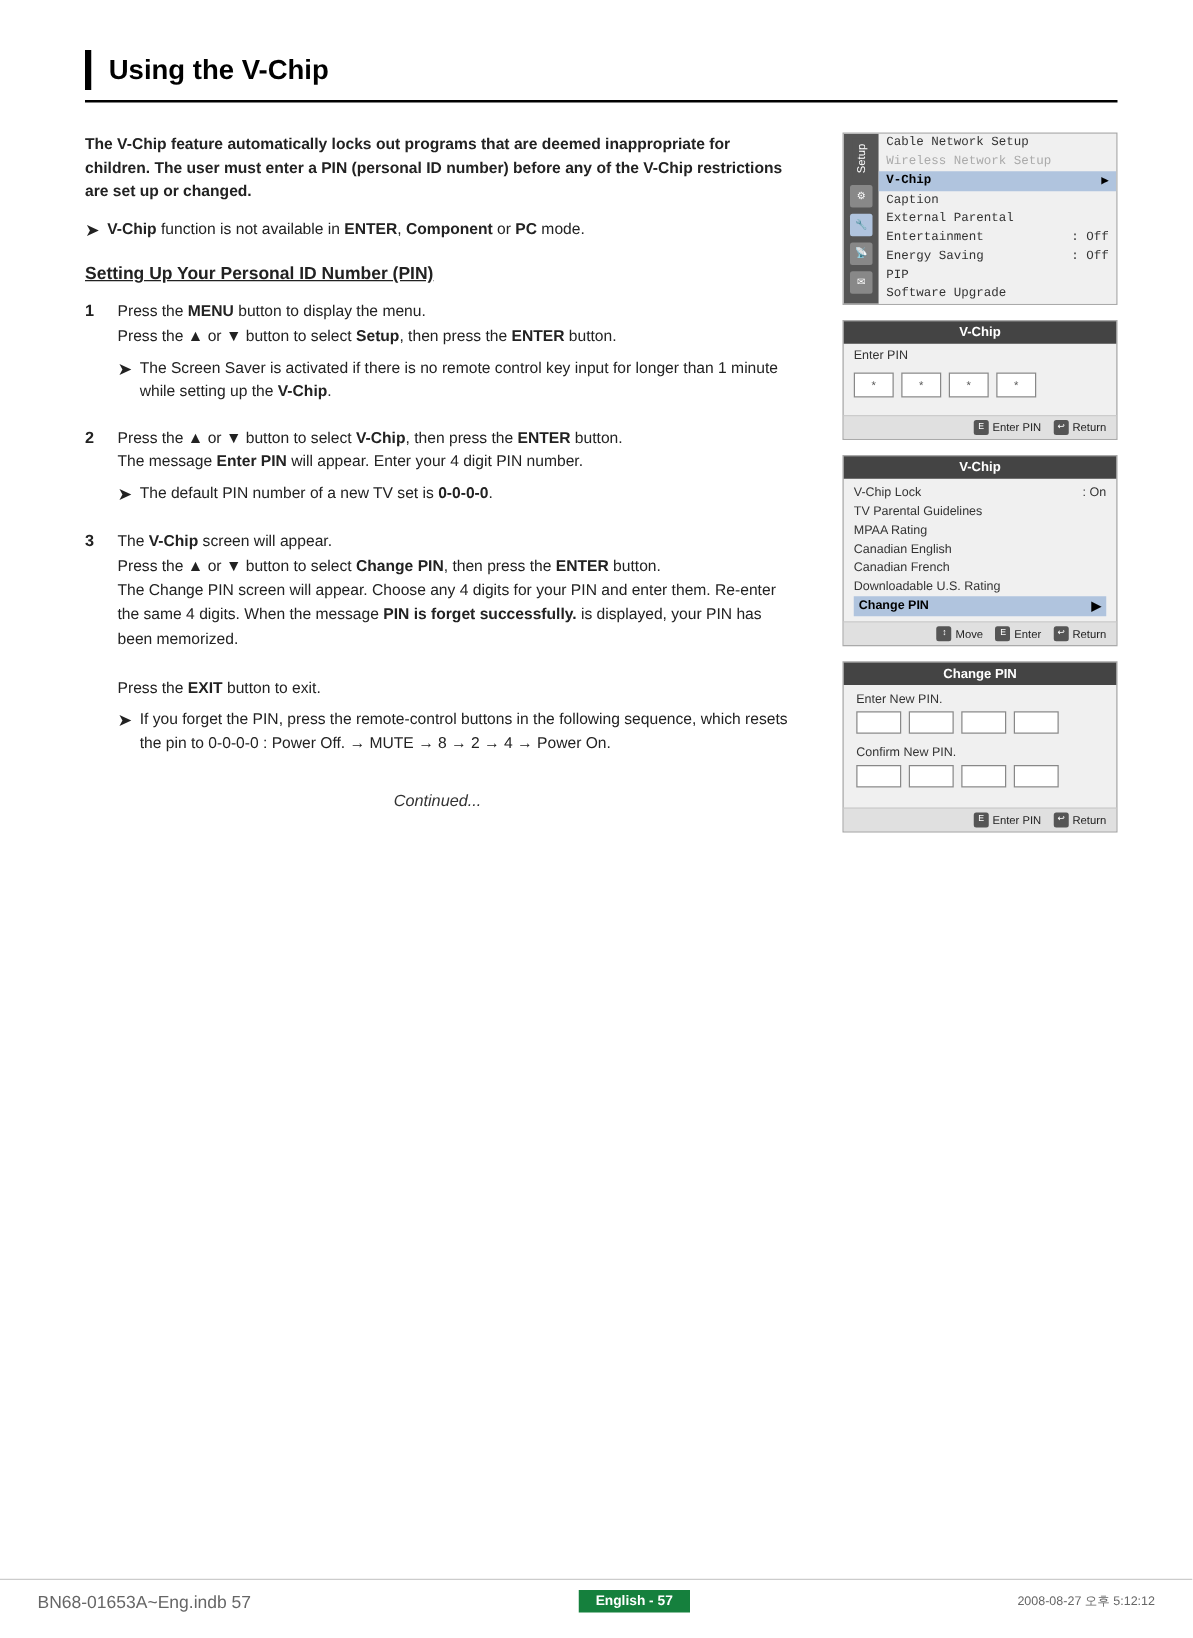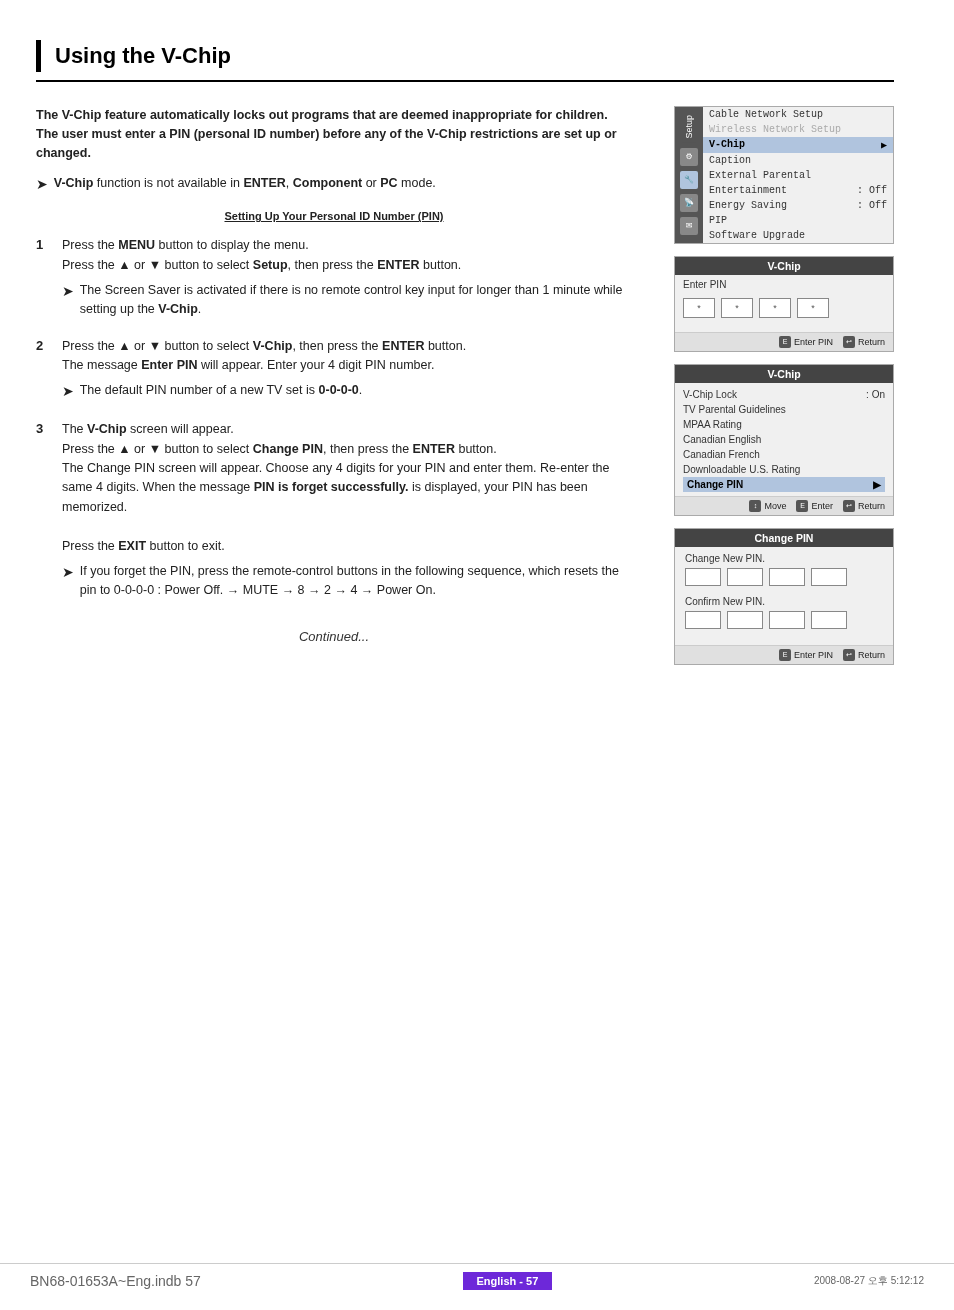--- a/index.html
+++ b/index.html
@@ -8,21 +8,21 @@
       min-height: 1310px;
       background: #fff;
       font-family: Arial, sans-serif;
       font-size: 13px;
       color: #222;
       position: relative;
     }
     .page {
       width: 954px;
       min-height: 1310px;
-      padding: 40px 60px 60px 36px;
+      padding: 40px 60px 60px 68px;
       position: relative;
       border-radius: 12px;
     }
     
     .title-section {
       border-bottom: 2px solid #000;
       padding-bottom: 8px;
       margin-bottom: 24px;
       display: flex;
       align-items: center;
@@ -64,25 +64,24 @@
     .arrow-note {
       font-size: 12.5px;
       margin-bottom: 18px;
       display: flex;
       align-items: flex-start;
       gap: 4px;
     }
     .arrow-symbol { font-size: 14px; margin-right: 2px; }
     
     .section-heading {
-      font-size: 11px;
+      font-size: 14px;
       font-weight: bold;
       text-decoration: underline;
       margin-bottom: 14px;
-      text-align: center;
     }
     
     .step {
       display: flex;
       gap: 10px;
       margin-bottom: 18px;
     }
     .step-num {
       font-size: 13px;
       font-weight: bold;
@@ -283,21 +282,21 @@
       right: 0;
       display: flex;
       justify-content: space-between;
       align-items: center;
       padding: 0 30px;
       border-top: 1px solid #ccc;
       padding-top: 8px;
     }
     .bottom-left { font-size: 14px; color: #666; }
     .bottom-center {
-      background: #6d28d9;
+      background: #15803d;
       color: #fff;
       padding: 3px 14px;
       font-size: 11px;
       font-weight: bold;
     }
     .bottom-right { font-size: 10px; color: #666; }
     .setup-label {
       writing-mode: vertical-rl;
       text-orientation: mixed;
       font-size: 9px;
@@ -462,21 +461,21 @@
           <div class="sc-footer-item">
             <span class="sc-footer-icon">↩</span>
             <span>Return</span>
           </div>
         </div>
       </div>
 
       <div class="change-pin-screen">
         <div class="change-pin-title">Change PIN</div>
         <div class="change-pin-body">
-          <div class="change-pin-label">Change New PIN.</div>
+          <div class="change-pin-label">Enter New PIN.</div>
           <div class="change-pin-boxes">
             <div class="change-pin-box"></div>
             <div class="change-pin-box"></div>
             <div class="change-pin-box"></div>
             <div class="change-pin-box"></div>
           </div>
           <div class="change-pin-label">Confirm New PIN.</div>
           <div class="change-pin-boxes">
             <div class="change-pin-box"></div>
             <div class="change-pin-box"></div>

